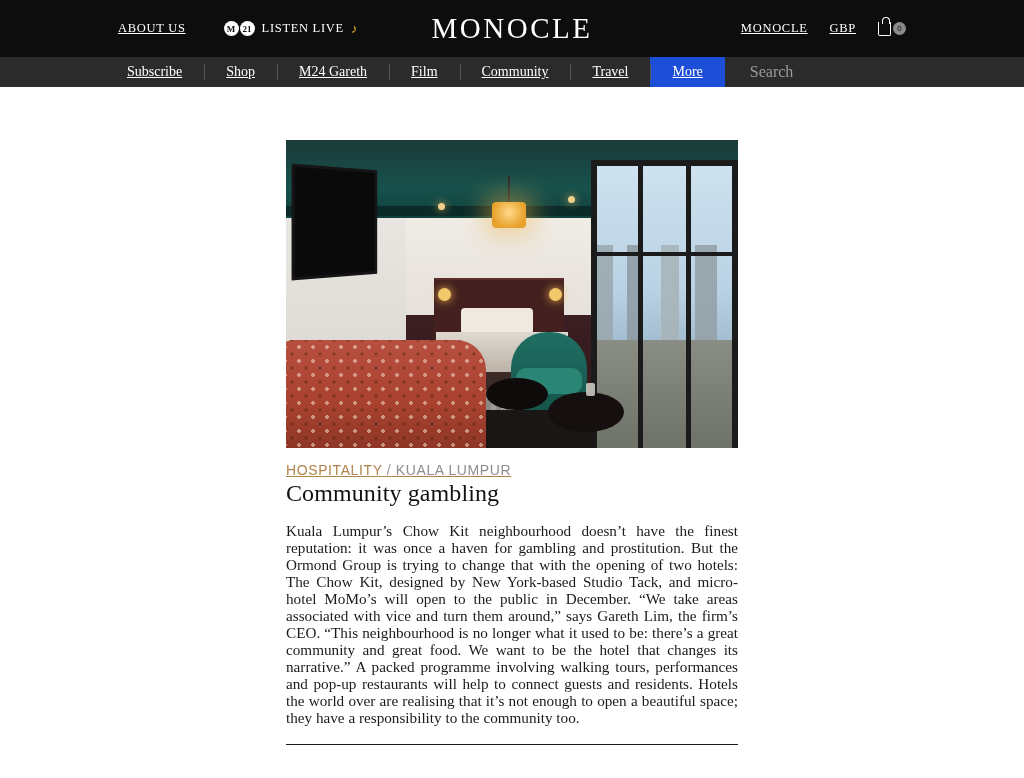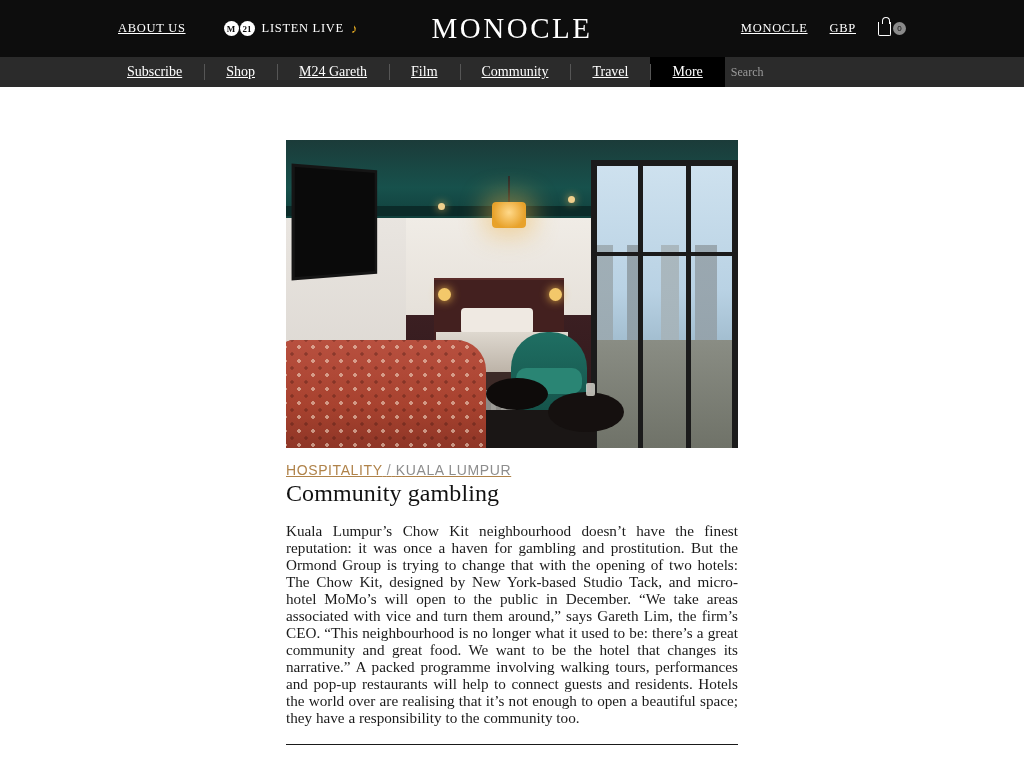--- a/index.html
+++ b/index.html
@@ -143,36 +143,36 @@
     position: relative;
   }
   .nav-item + .nav-item::before {
     content: "";
     position: absolute;
     left: 0; top: 7px; bottom: 7px;
     width: 1px;
     background: #565656;
   }
   .nav-item.active {
-    background: #000000;
+    background: #1d4ed8;
   }
   .search-area {
     display: flex;
     align-items: center;
     flex: 1;
     position: relative;
   }
   .search-input {
     background: transparent;
     border: none;
     outline: none;
     color: #9a9a9a;
     font-family: "Liberation Serif", serif;
-    font-size: 12px;
-    padding-left: 6px;
+    font-size: 16px;
+    padding-left: 25px;
     width: 150px;
   }
   .search-input::placeholder { color: #9a9a9a; }
 
   
   .page {
     background: #ffffff;
     height: calc(778px - 87px);
     position: relative;
   }

